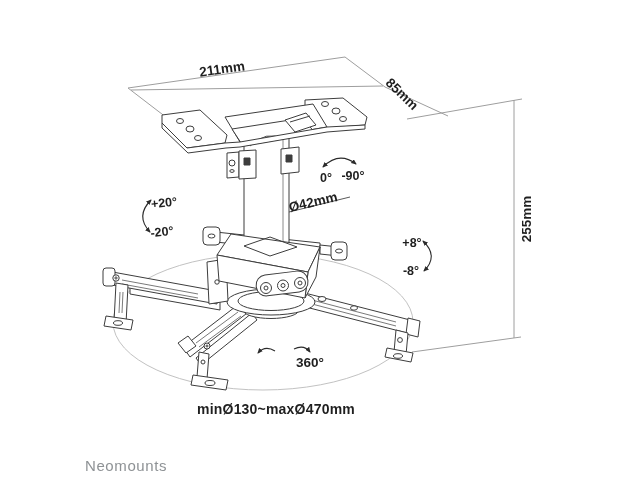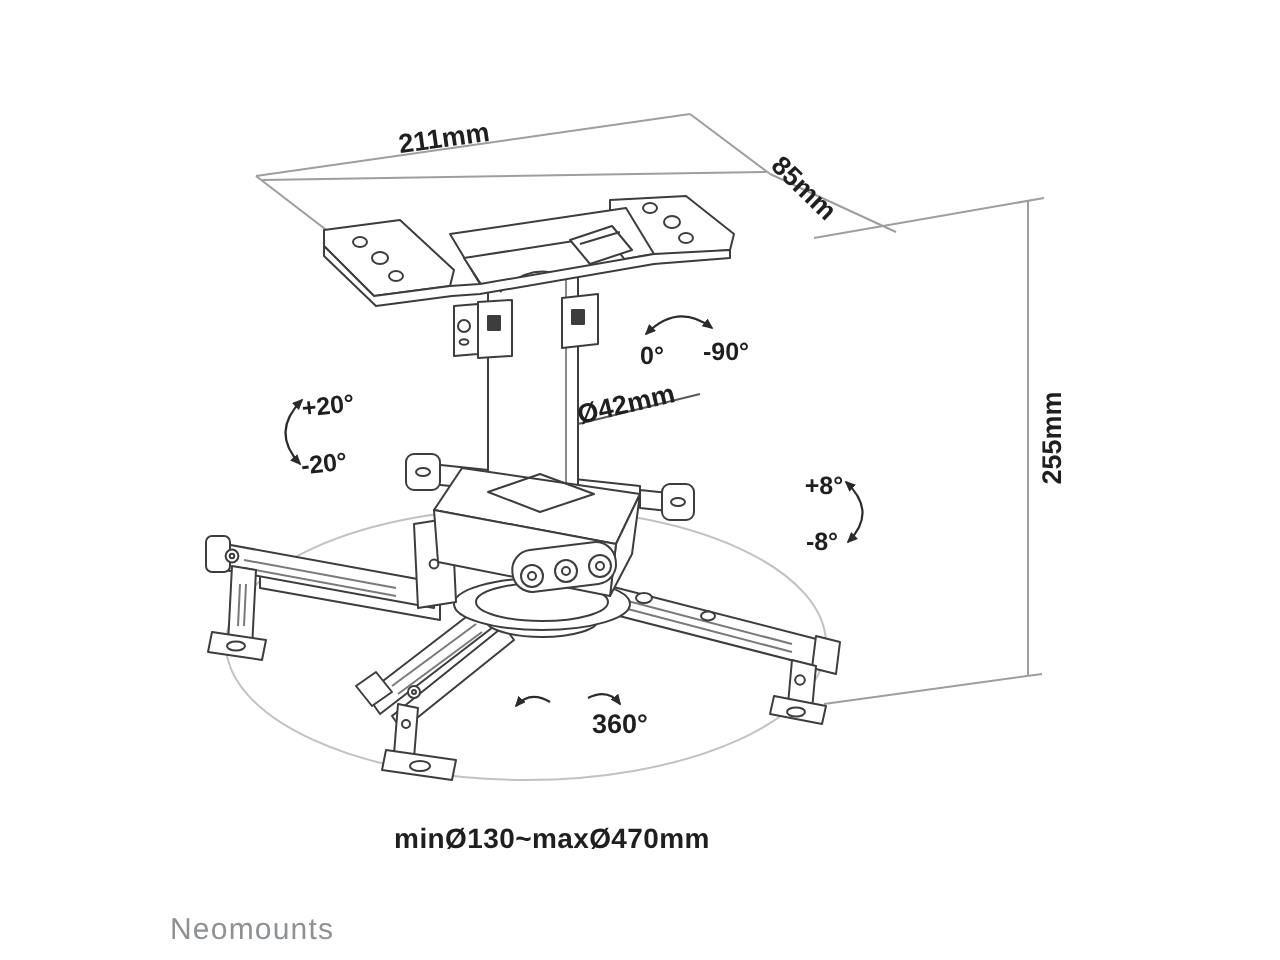--- a/index.html
+++ b/index.html
@@ -160,29 +160,29 @@
   <div class="lbl dim" style="left:222px;top:69px;transform:translate(-50%,-50%) rotate(-8deg);">211mm</div>
 
   <div class="lbl dim" style="left:402px;top:94px;transform:translate(-50%,-50%) rotate(44deg);">85mm</div>
 
   <div class="lbl dim" style="left:526px;top:219px;transform:translate(-50%,-50%) rotate(-90deg);">255mm</div>
 
   <div class="lbl dim" style="left:313px;top:202px;transform:translate(-50%,-50%) rotate(-13deg);">Ø42mm</div>
 
   <div class="lbl rot" style="left:326px;top:178px;transform:translate(-50%,-50%);">0°</div>
 
-  <div class="lbl rot" style="left:353px;top:176px;transform:translate(-50%,-50%);margin-left:10px;">-90°</div>
+  <div class="lbl rot" style="left:353px;top:176px;transform:translate(-50%,-50%);">-90°</div>
 
   <div class="lbl rot" style="left:164px;top:203px;transform:translate(-50%,-50%) rotate(-6deg);">+20°</div>
 
   <div class="lbl rot" style="left:162px;top:232px;transform:translate(-50%,-50%) rotate(-6deg);">-20°</div>
 
   <div class="lbl rot" style="left:412px;top:243px;transform:translate(-50%,-50%);">+8°</div>
 
   <div class="lbl rot" style="left:411px;top:271px;transform:translate(-50%,-50%);">-8°</div>
 
   <div class="lbl dim" style="left:286px;top:362px;transform:translate(-50%,-50%);margin-left:24px;">360°</div>
 
-  <div class="lbl caption" style="left:276px;top:419px;transform:translate(-50%,-50%);text-align:right;">minØ130~maxØ470mm</div>
+  <div class="lbl caption" style="left:276px;top:409px;transform:translate(-50%,-50%);text-align:right;">minØ130~maxØ470mm</div>
 
   <div class="lbl brand" style="left:85px;top:465px;transform:translate(0,-50%);text-align:right;">Neomounts</div>
 
 </div>
 
 </body></html>

